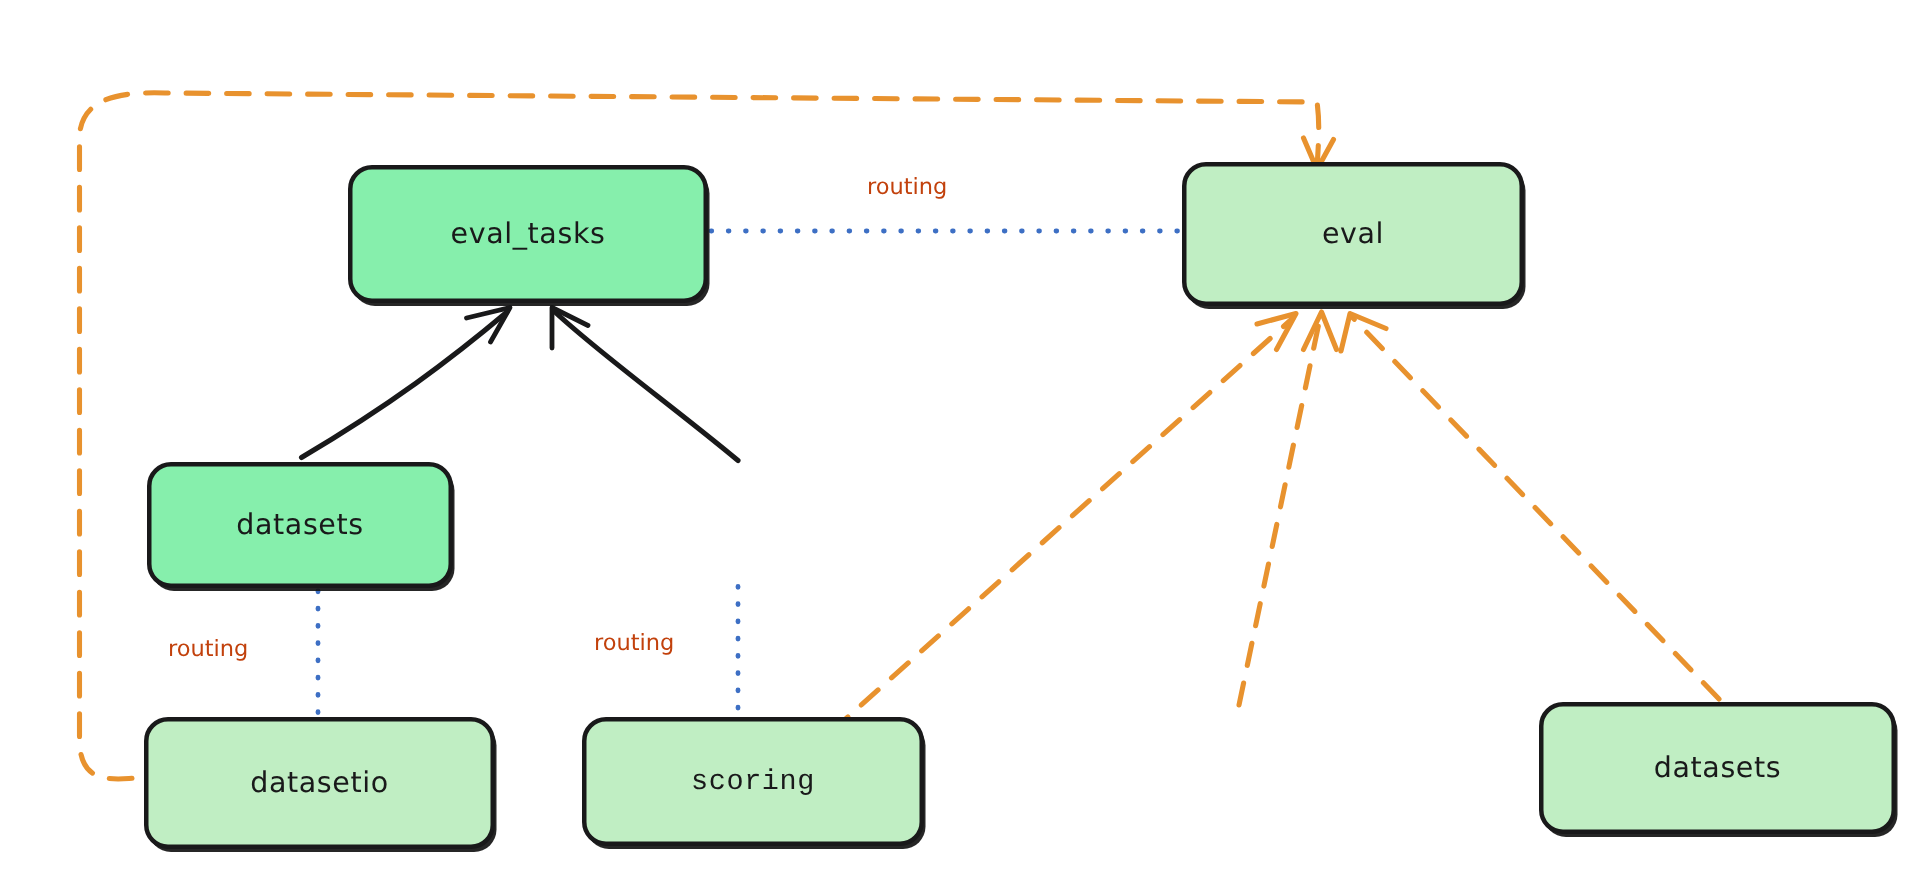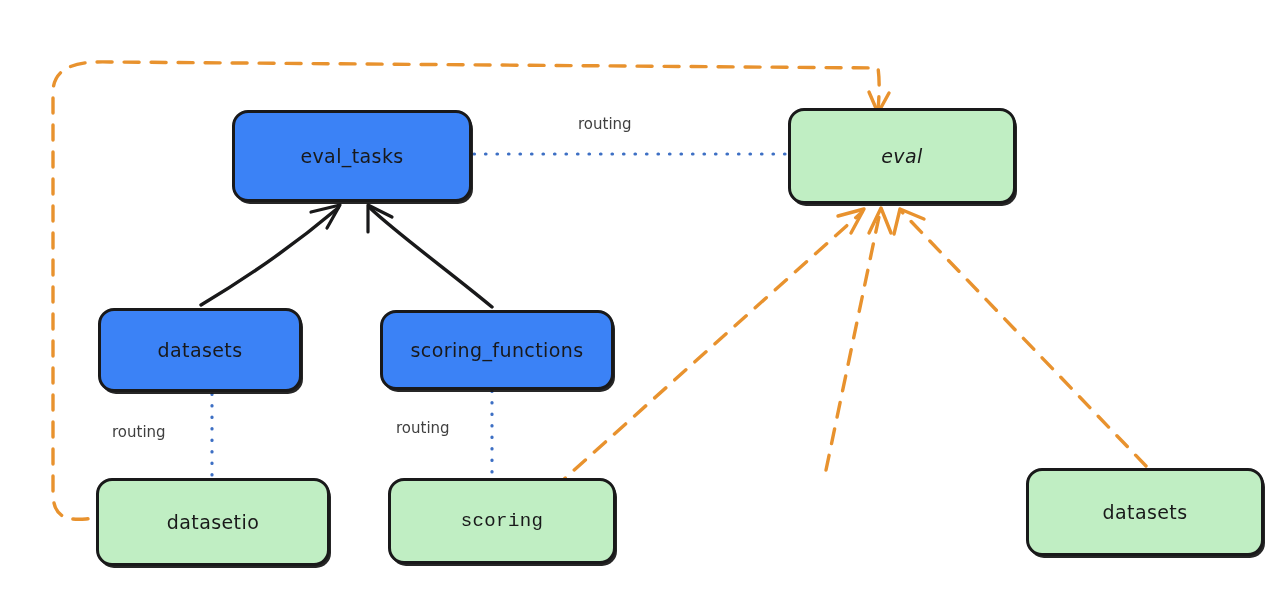--- a/index.html
+++ b/index.html
@@ -18,27 +18,27 @@
     display:flex;align-items:center;justify-content:center;
     border:3px solid #19191a;
     border-radius:16px;
     color:#19191a;
     font-family:"DejaVu Sans", sans-serif;
     font-size:19px;
     letter-spacing:.4px;
     text-align:center;
     box-shadow:2px 3px 0 -1px rgba(20,20,20,.92);
   }
-  .node.blue{background:#3b82f6;}
+  .node.blue{background:#86efac;}
   .node.green{background:#c0eec3;}
   .node span{pointer-events:none;}
 
   .edge-label{
     position:absolute;
-    color:#404040;
+    color:#c2410c;
     font-family:"DejaVu Sans", sans-serif;
     font-size:15px;
     white-space:nowrap;
   }
 </style>
 </head>
 <body>
 
 <div id="canvas">
 
@@ -86,31 +86,28 @@
 
     <g>
       <path d="M 492,391 L 492,476" fill="none" stroke="#3d6fc4" stroke-width="3.2" stroke-linecap="round" stroke-dasharray="0.5 11"></path>
     </g>
   </svg>
 
   <div class="node blue" style="left:232px;top:110px;width:240px;height:92px;">
     <span>eval_tasks</span>
   </div>
 
-  <div class="node green" style="left:788px;top:108px;width:228px;height:96px;font-style:italic;">
+  <div class="node green" style="left:788px;top:108px;width:228px;height:96px;">
     <span>eval</span>
   </div>
 
   <div class="node blue" style="left:98px;top:308px;width:204px;height:84px;">
     <span>datasets</span>
   </div>
 
-  <div class="node blue" style="left:380px;top:310px;width:234px;height:80px;">
-    <span>scoring_functions</span>
-  </div>
 
   <div class="node green" style="left:96px;top:478px;width:234px;height:88px;text-align:center;">
     <span>datasetio</span>
   </div>
 
   <div class="node green" style="left:388px;top:478px;width:228px;height:86px;font-family:Liberation Mono, monospace;">
     <span>scoring</span>
   </div>
 
 

